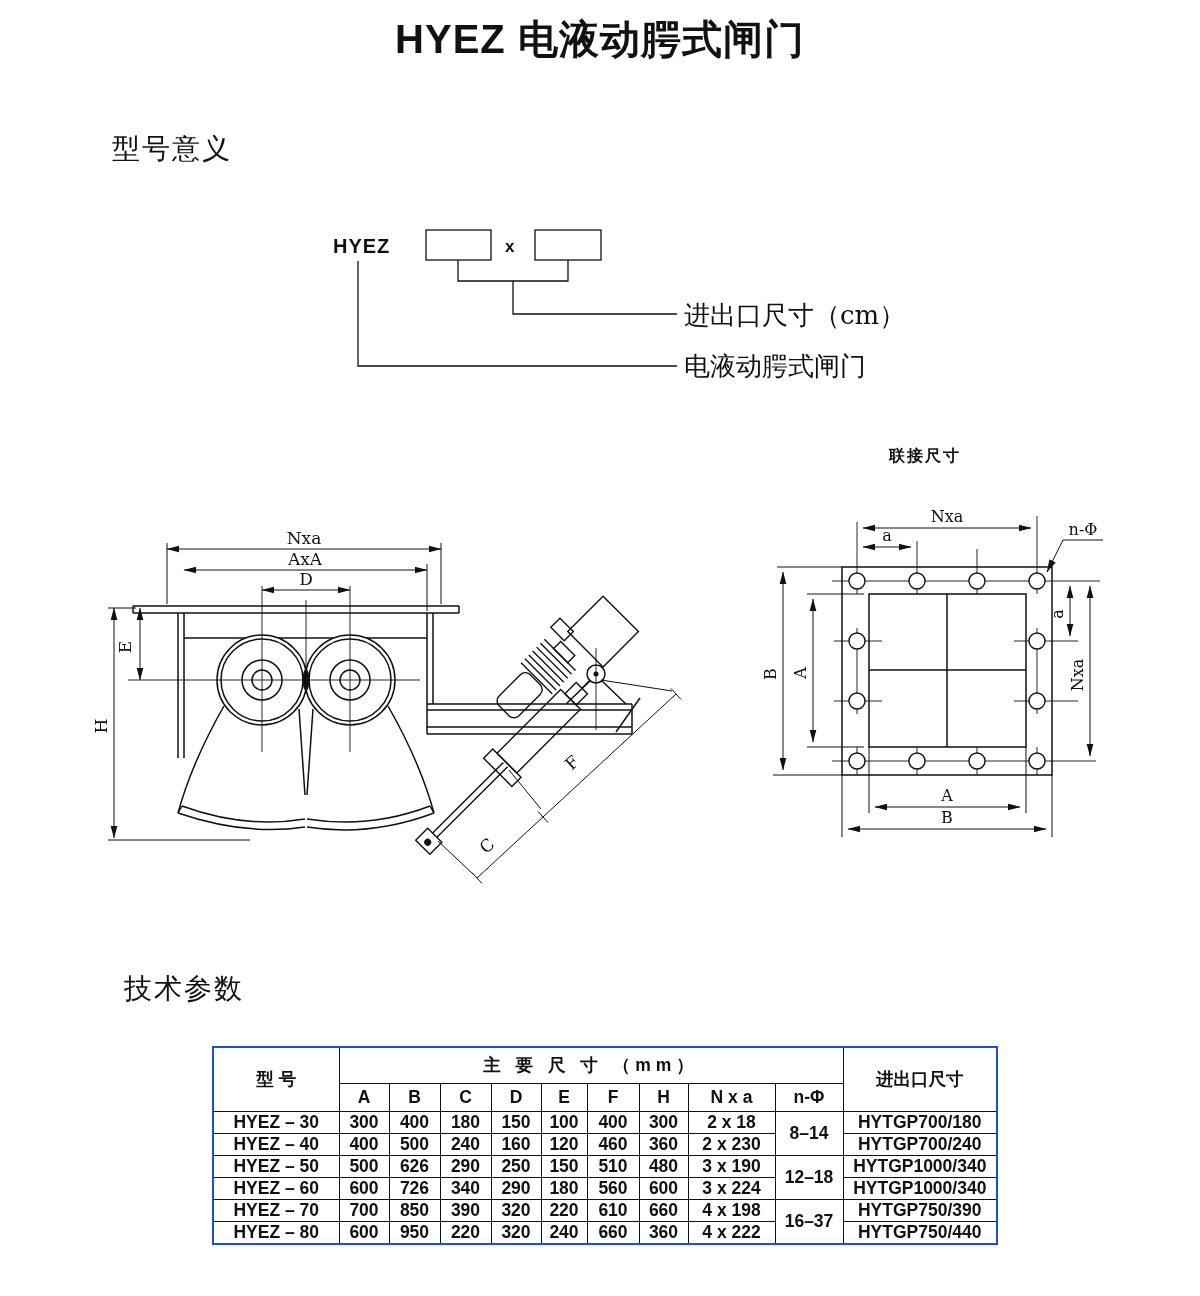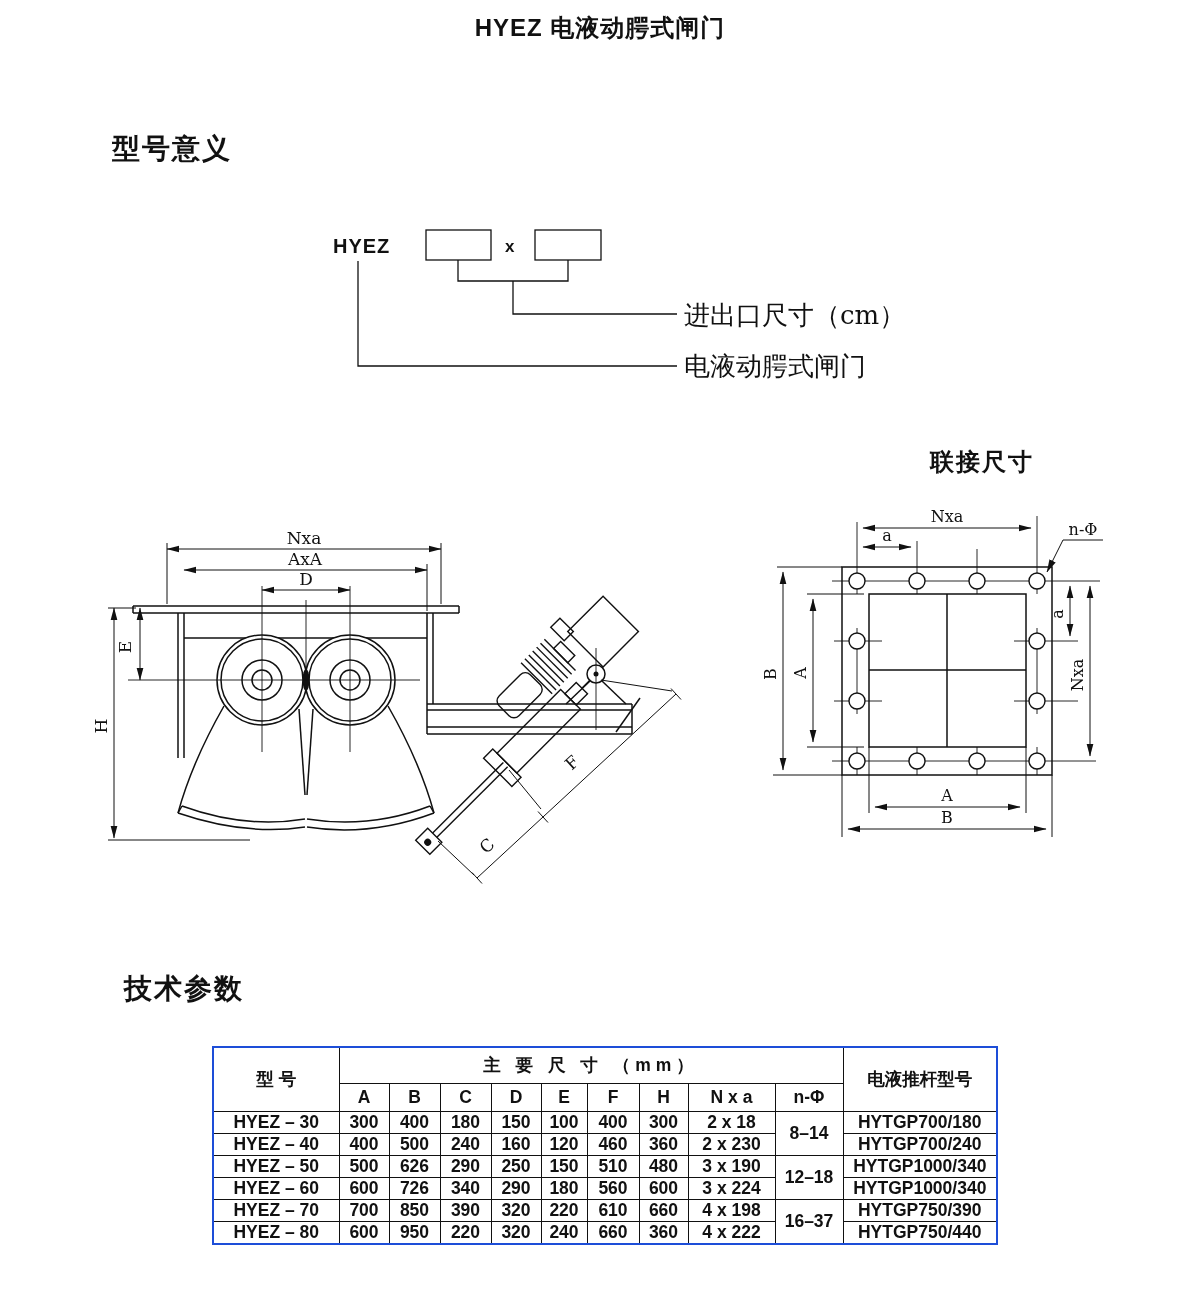--- a/index.html
+++ b/index.html
@@ -1,21 +1,21 @@
 <!DOCTYPE html>
 <html><head>
 <meta charset="utf-8">
 <style>
   html,body{margin:0;padding:0;background:#e8e8e8;}
   .page{position:relative;width:1200px;height:1296px;background:#ffffff;color:#111;
         font-family:"Liberation Sans", sans-serif;overflow:hidden;}
   .abs{position:absolute;}
-  .doc-title{left:0;top:12px;width:1200px;text-align:center;font-size:24px;font-weight:bold;letter-spacing:1px;}
-  .sec-head{font-size:28px;font-weight:bold;letter-spacing:2px;}
-  .flange-title{left:930px;top:446px;font-size:24px;font-weight:bold;
+  .doc-title{left:0;top:12px;width:1200px;text-align:center;font-size:40px;font-weight:bold;letter-spacing:1px;}
+  .sec-head{font-size:28px;font-weight:normal;letter-spacing:2px;}
+  .flange-title{left:889px;top:446px;font-size:16px;font-weight:bold;
         font-family:"DejaVu Serif", serif;letter-spacing:2px;}
   svg text{fill:#111;}
   .dimtxt{font-family:"DejaVu Serif", serif;font-size:17px;}
   .dimtxt2{font-family:"DejaVu Serif", serif;font-size:16px;}
   .lbl-serif{font-family:"DejaVu Serif", serif;font-size:26px;}
   .hyez-txt{font-family:"Liberation Sans", sans-serif;font-size:20px;font-weight:bold;letter-spacing:1px;}
   .x-txt{font-family:"Liberation Sans", sans-serif;font-size:17px;font-weight:bold;}
   table.tech{position:absolute;left:212px;top:1046px;border-collapse:collapse;table-layout:fixed;
         width:784px;border:2px solid #1d4ed8;}
   table.tech th, table.tech td{border:1.6px solid #111;padding:0;text-align:center;vertical-align:middle;
@@ -258,21 +258,21 @@
         <col style="width:52px">
         <col style="width:49px">
       <col style="width:87px">
         <col style="width:68px">
         <col style="width:154px">
     </colgroup>
     <thead>
       <tr class="hrow1">
         <th rowspan="2">型 号</th>
         <th colspan="9" class="main-dims">主 要 尺 寸 （mm）</th>
-        <th rowspan="2">电液推杆型号</th>
+        <th rowspan="2">进出口尺寸</th>
       </tr>
       <tr class="hrow2">
         <th class="sub">A</th>
         <th class="sub">B</th>
         <th class="sub">C</th>
         <th class="sub">D</th>
         <th class="sub">E</th>
         <th class="sub">F</th>
         <th class="sub">H</th>
         <th class="sub">N x a</th>

